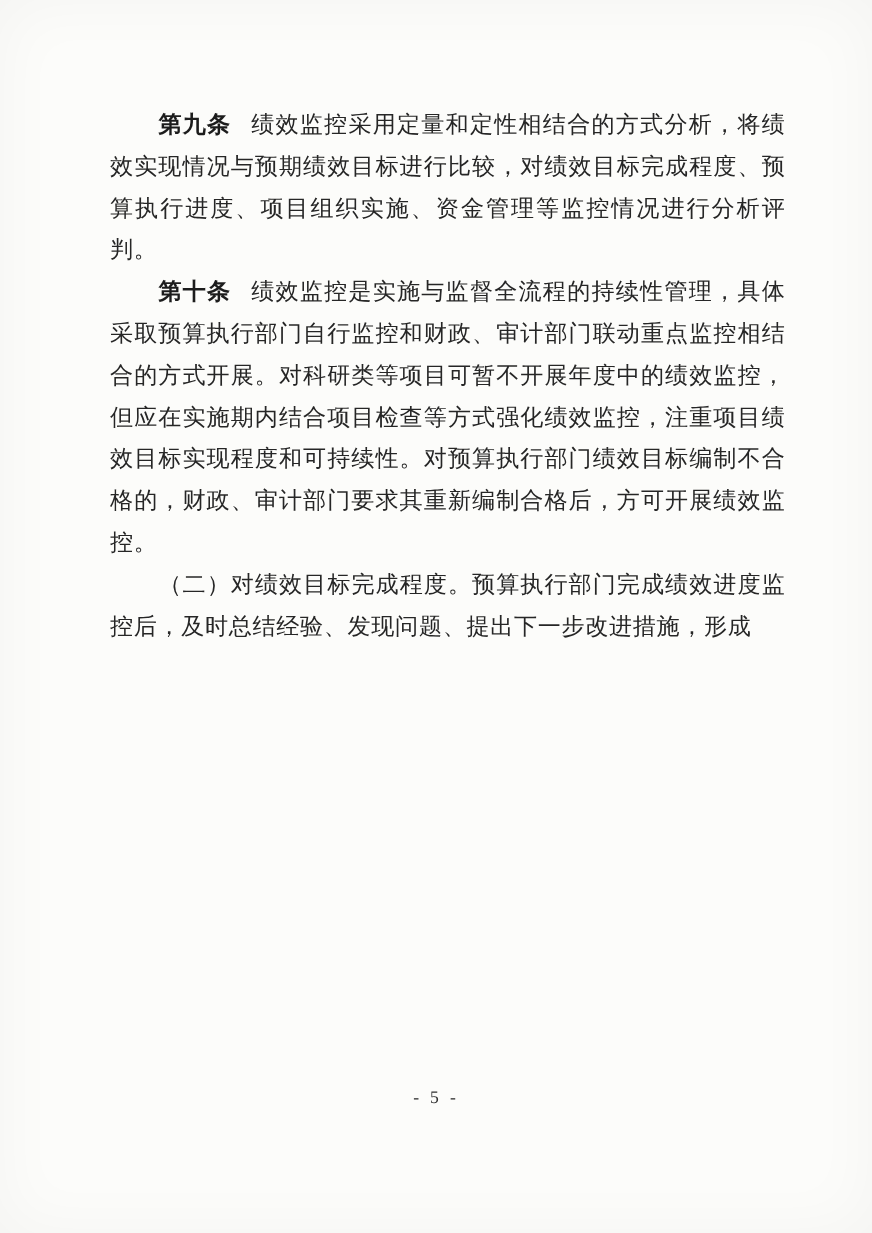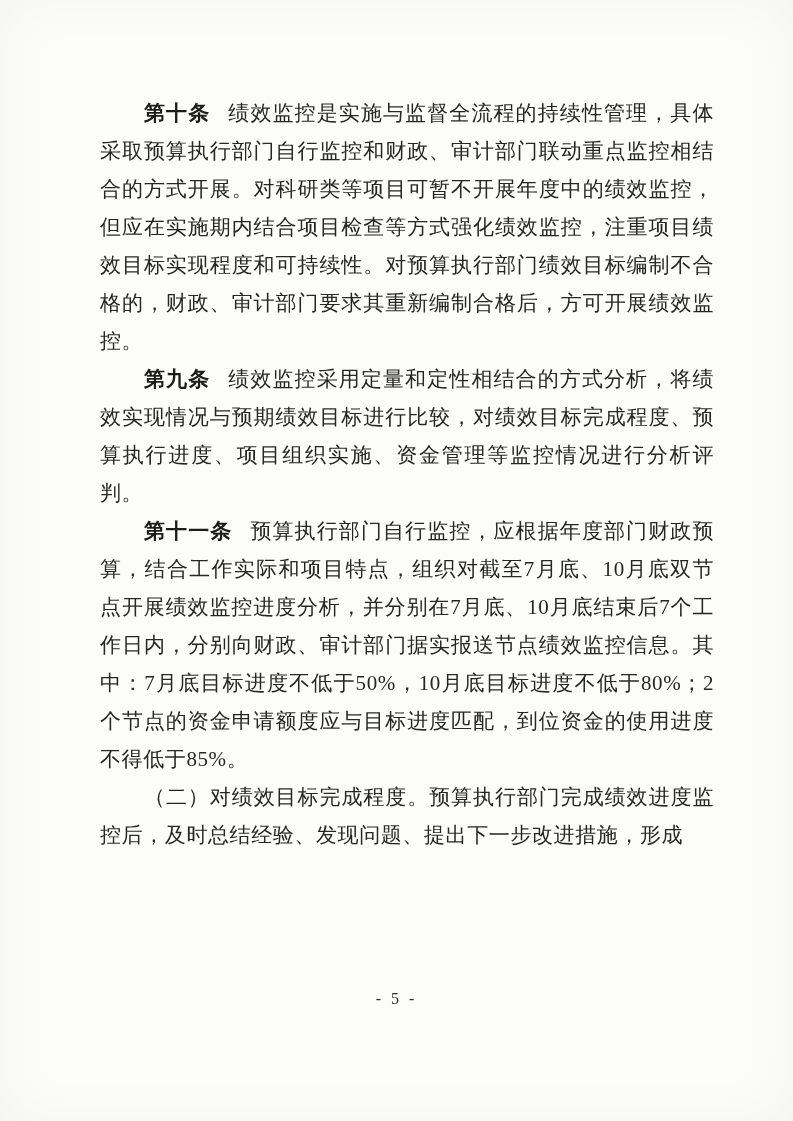--- a/index.html
+++ b/index.html
@@ -48,25 +48,24 @@
     letter-spacing: 3px;
     color: #2e2e2e;
   }
 </style>
 </head>
 <body>
 
 <div class="page">
   <div class="content">
 
+    <p class="para"><span class="article-heading">第九条</span><span>绩效监控采用定量和定性相结合的方式分析，将绩效实现情况与预期绩效目标进行比较，对绩效目标完成程度、预算执行进度、项目组织实施、资金管理等监控情况进行分析评判。</span></p>
+
     <p class="para"><span class="article-heading">第十条</span><span>绩效监控是实施与监督全流程的持续性管理，具体采取预算执行部门自行监控和财政、审计部门联动重点监控相结合的方式开展。对科研类等项目可暂不开展年度中的绩效监控，但应在实施期内结合项目检查等方式强化绩效监控，注重项目绩效目标实现程度和可持续性。对预算执行部门绩效目标编制不合格的，财政、审计部门要求其重新编制合格后，方可开展绩效监控。</span></p>
 
-    <p class="para"><span class="article-heading">第九条</span><span>绩效监控采用定量和定性相结合的方式分析，将绩效实现情况与预期绩效目标进行比较，对绩效目标完成程度、预算执行进度、项目组织实施、资金管理等监控情况进行分析评判。</span></p>
-
-    <p class="para"><span class="article-heading">第十一条</span><span>预算执行部门自行监控，应根据年度部门财政预算，结合工作实际和项目特点，组织对截至7月底、10月底双节点开展绩效监控进度分析，并分别在7月底、10月底结束后7个工作日内，分别向财政、审计部门据实报送节点绩效监控信息。其中：7月底目标进度不低于50%，10月底目标进度不低于80%；2个节点的资金申请额度应与目标进度匹配，到位资金的使用进度不得低于85%。</span></p>
 
 
 
     <p class="para"><span>（二）对绩效目标完成程度。预算执行部门完成绩效进度监控后，及时总结经验、发现问题、提出下一步改进措施，形成</span></p>
 
   </div>
 
   <div class="footer">- 5 -</div>
 </div>
 

